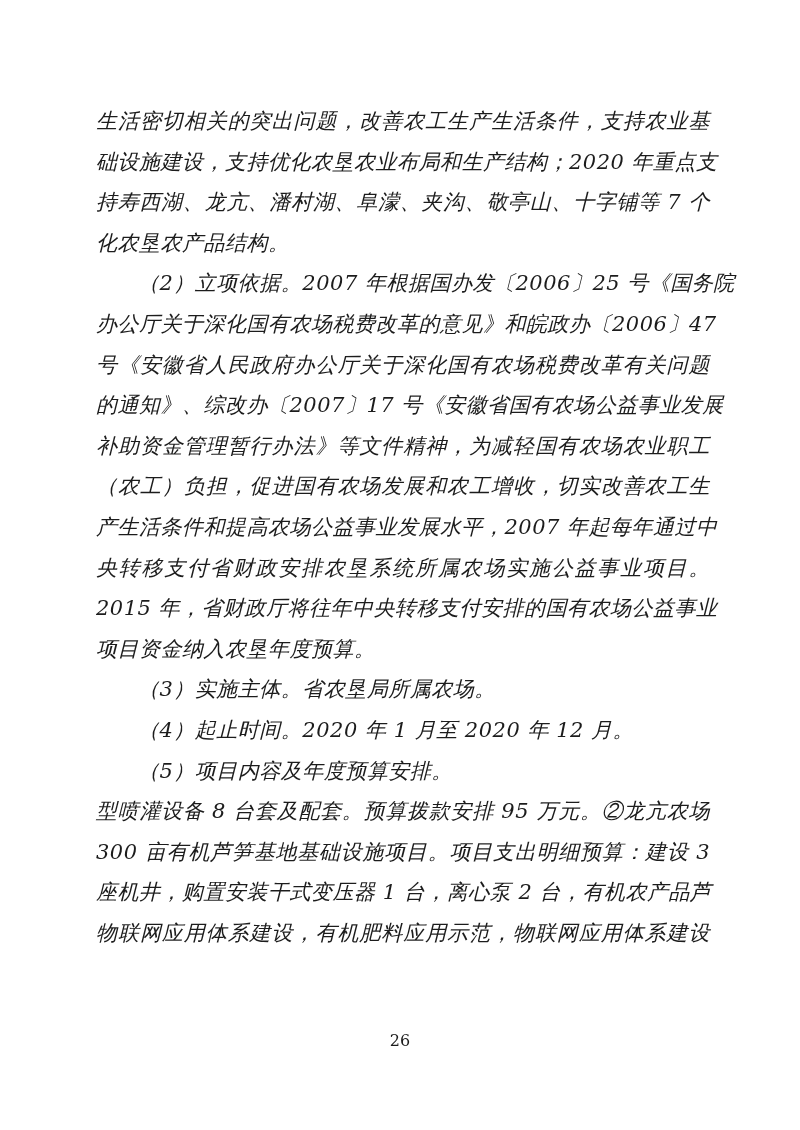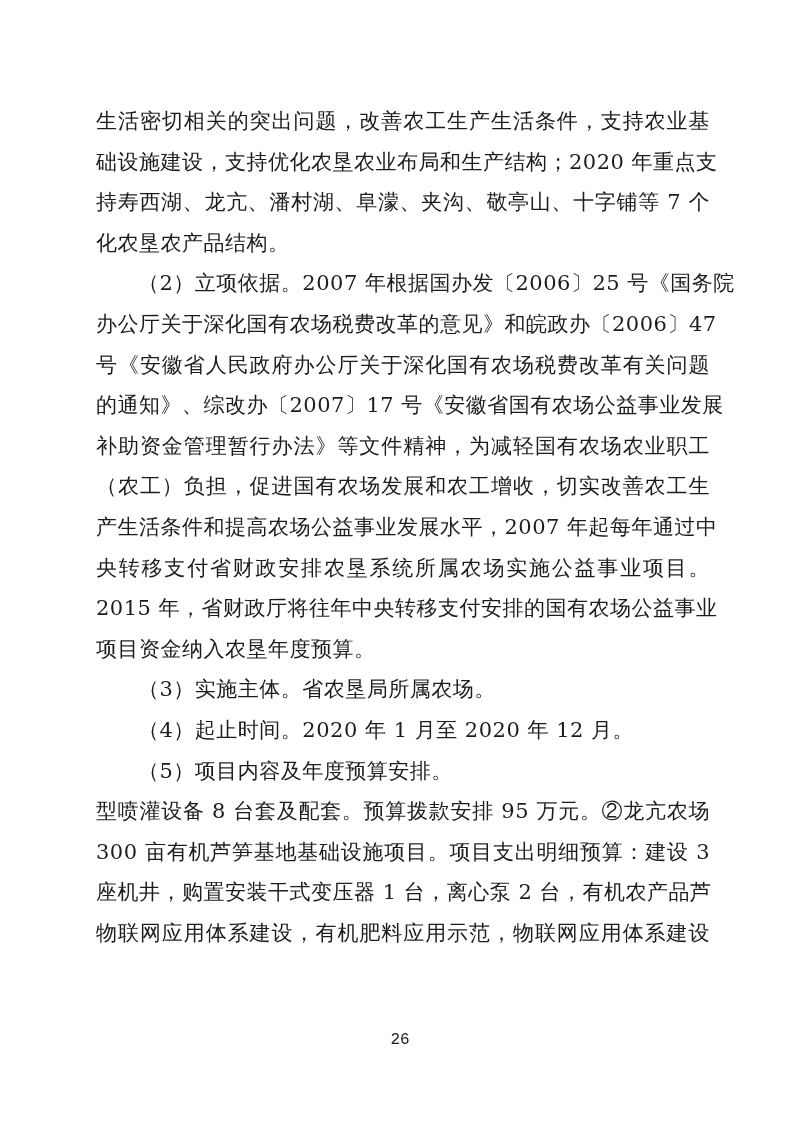--- a/index.html
+++ b/index.html
@@ -14,20 +14,21 @@
     background: #ffffff;
     overflow: hidden;
     font-family: "DejaVu Serif", "Liberation Serif", serif;
     color: #1c1c1c;
   }
   .text-block {
     position: absolute;
     left: 96px;
     top: 101px;
     width: 614px;
+    font-style: italic;
   }
   .line {
     font-size: 21px;
     line-height: 40.6px;
     height: 40.6px;
     white-space: nowrap;
     text-align: justify;
     text-align-last: justify;
     text-justify: inter-character;
     letter-spacing: 0.5px;
@@ -40,21 +41,20 @@
     text-indent: 2em;
   }
   .page-number {
     position: absolute;
     left: 0;
     top: 1031px;
     width: 800px;
     text-align: center;
     font-size: 16px;
     color: #1c1c1c;
-    font-family: Liberation Mono, monospace;
   }
 </style>
 </head>
 <body>
 
 <div class="page">
   <div class="text-block" id="text-block">
       <div class="line">生活密切相关的突出问题，改善农工生产生活条件，支持农业基</div>
       <div class="line">础设施建设，支持优化农垦农业布局和生产结构；2020 年重点支</div>
       <div class="line">持寿西湖、龙亢、潘村湖、阜濛、夹沟、敬亭山、十字铺等 7 个</div>

